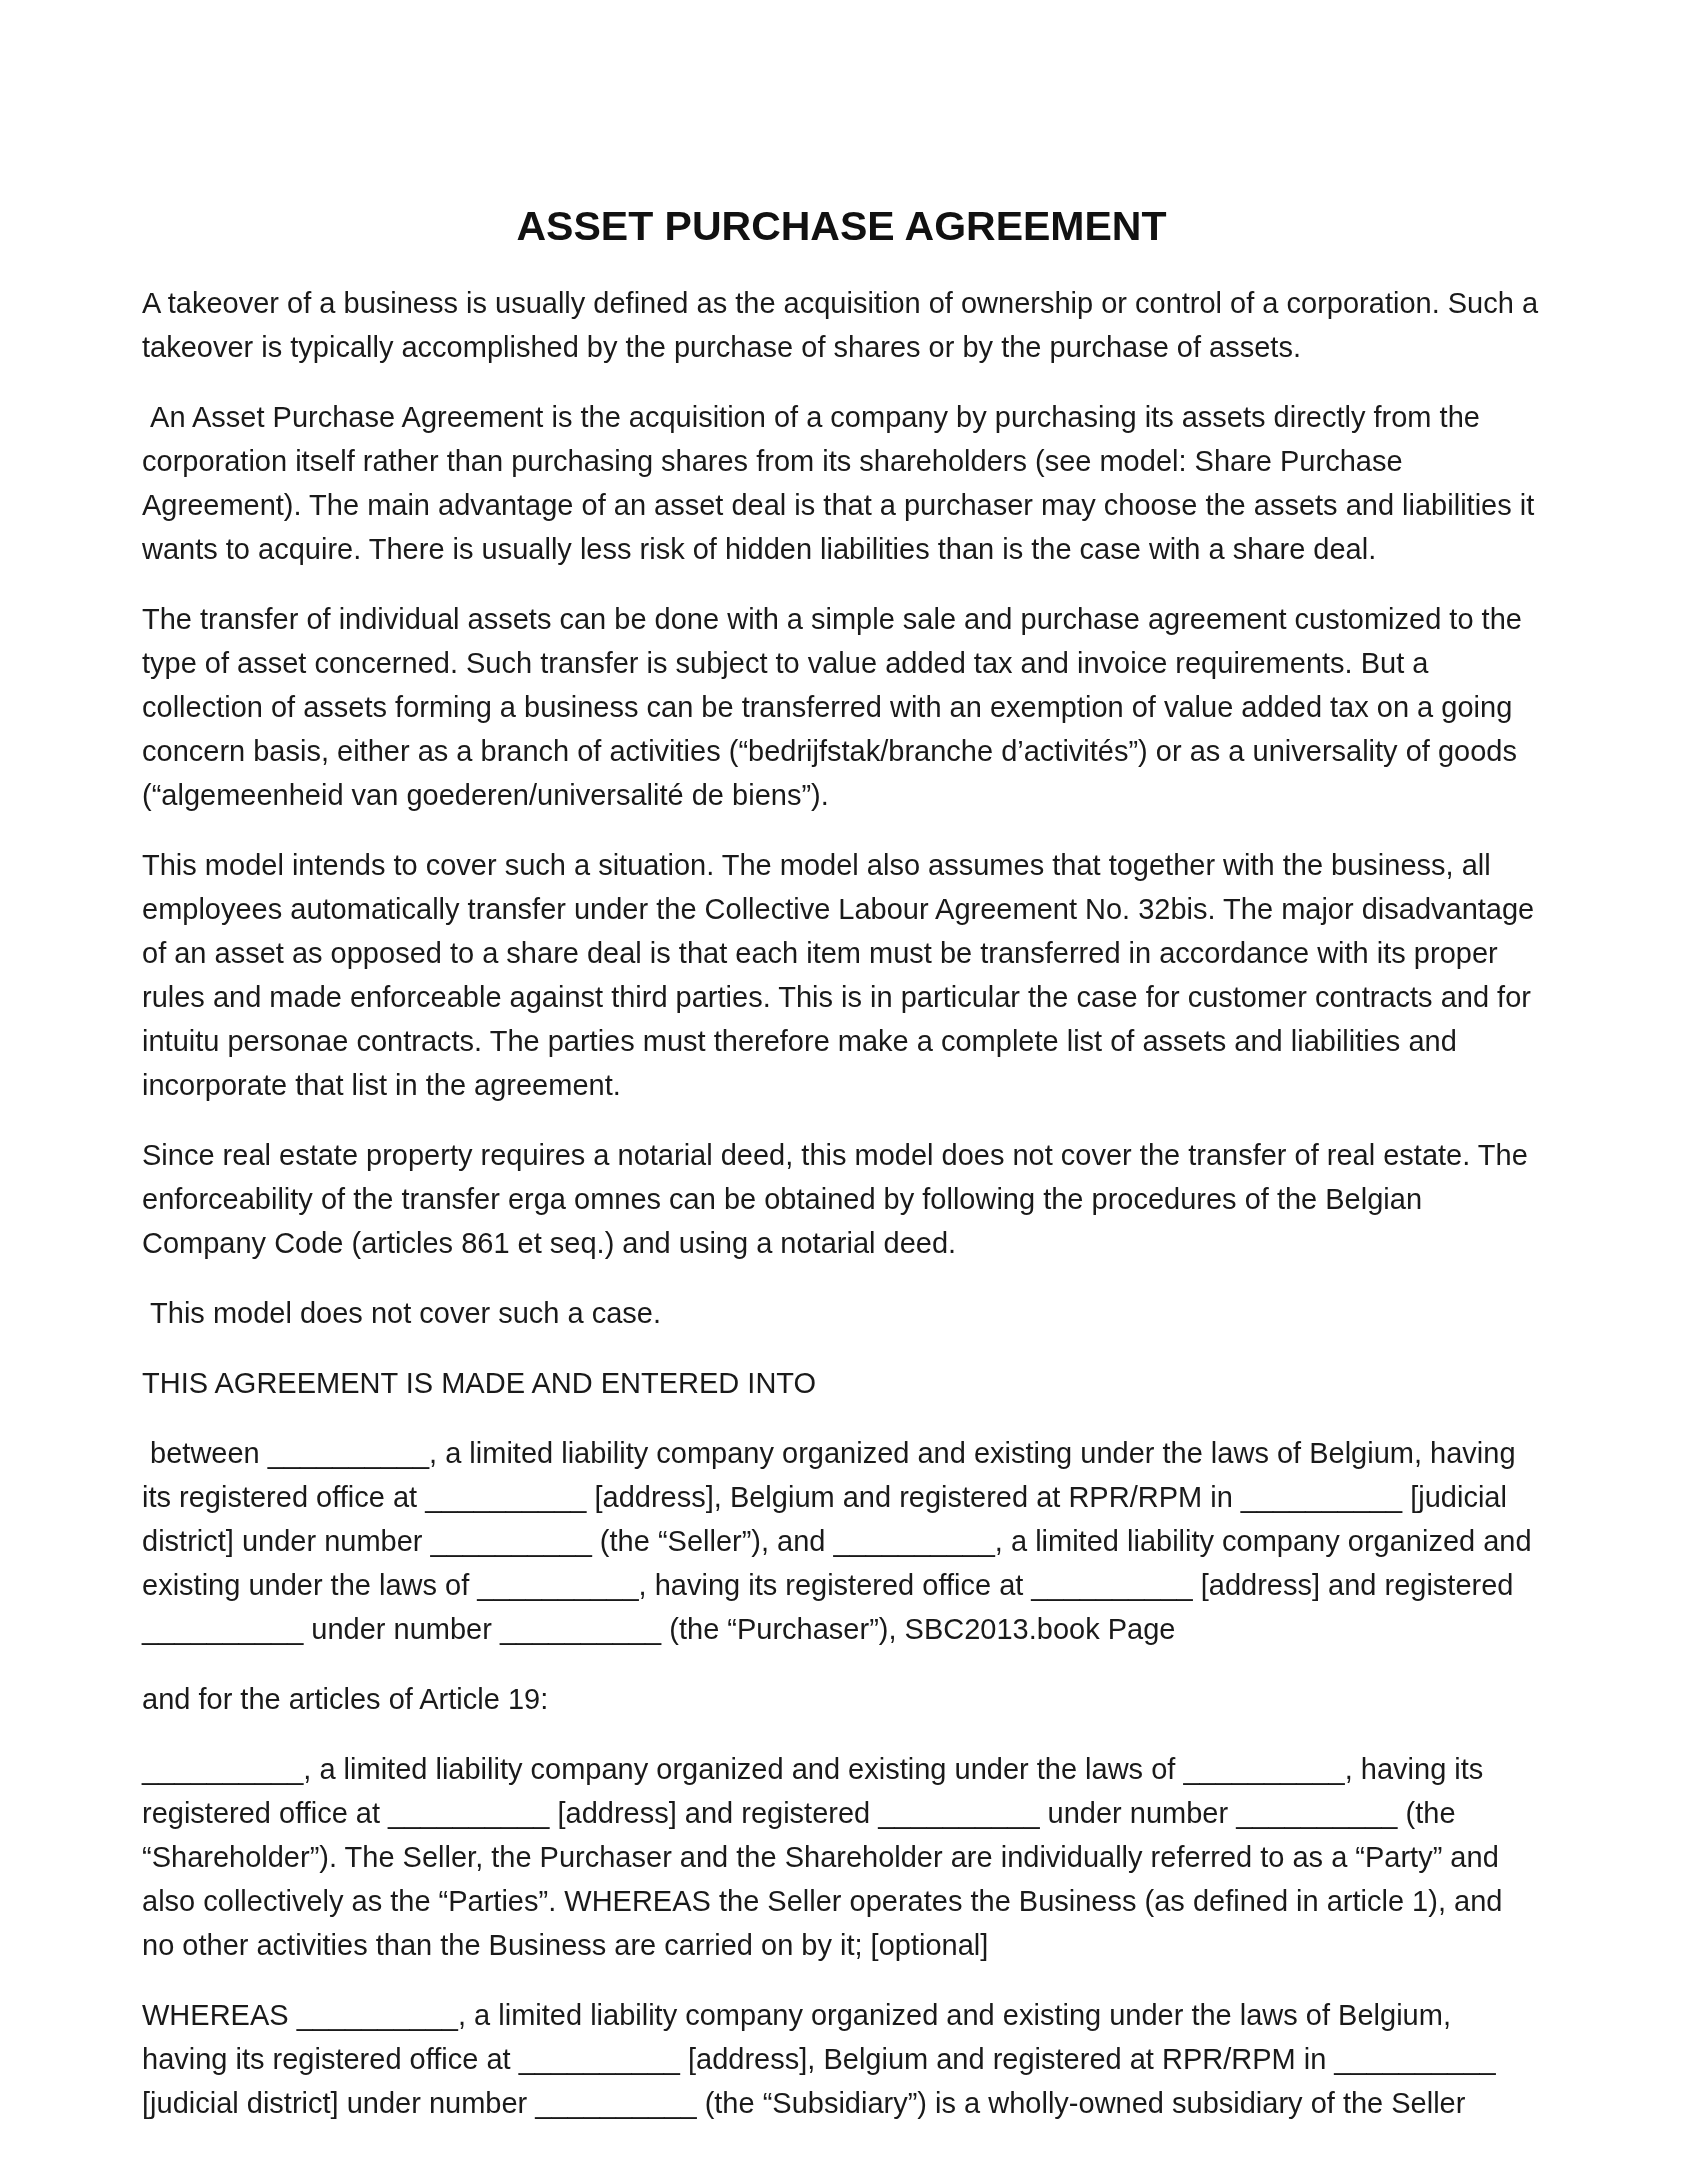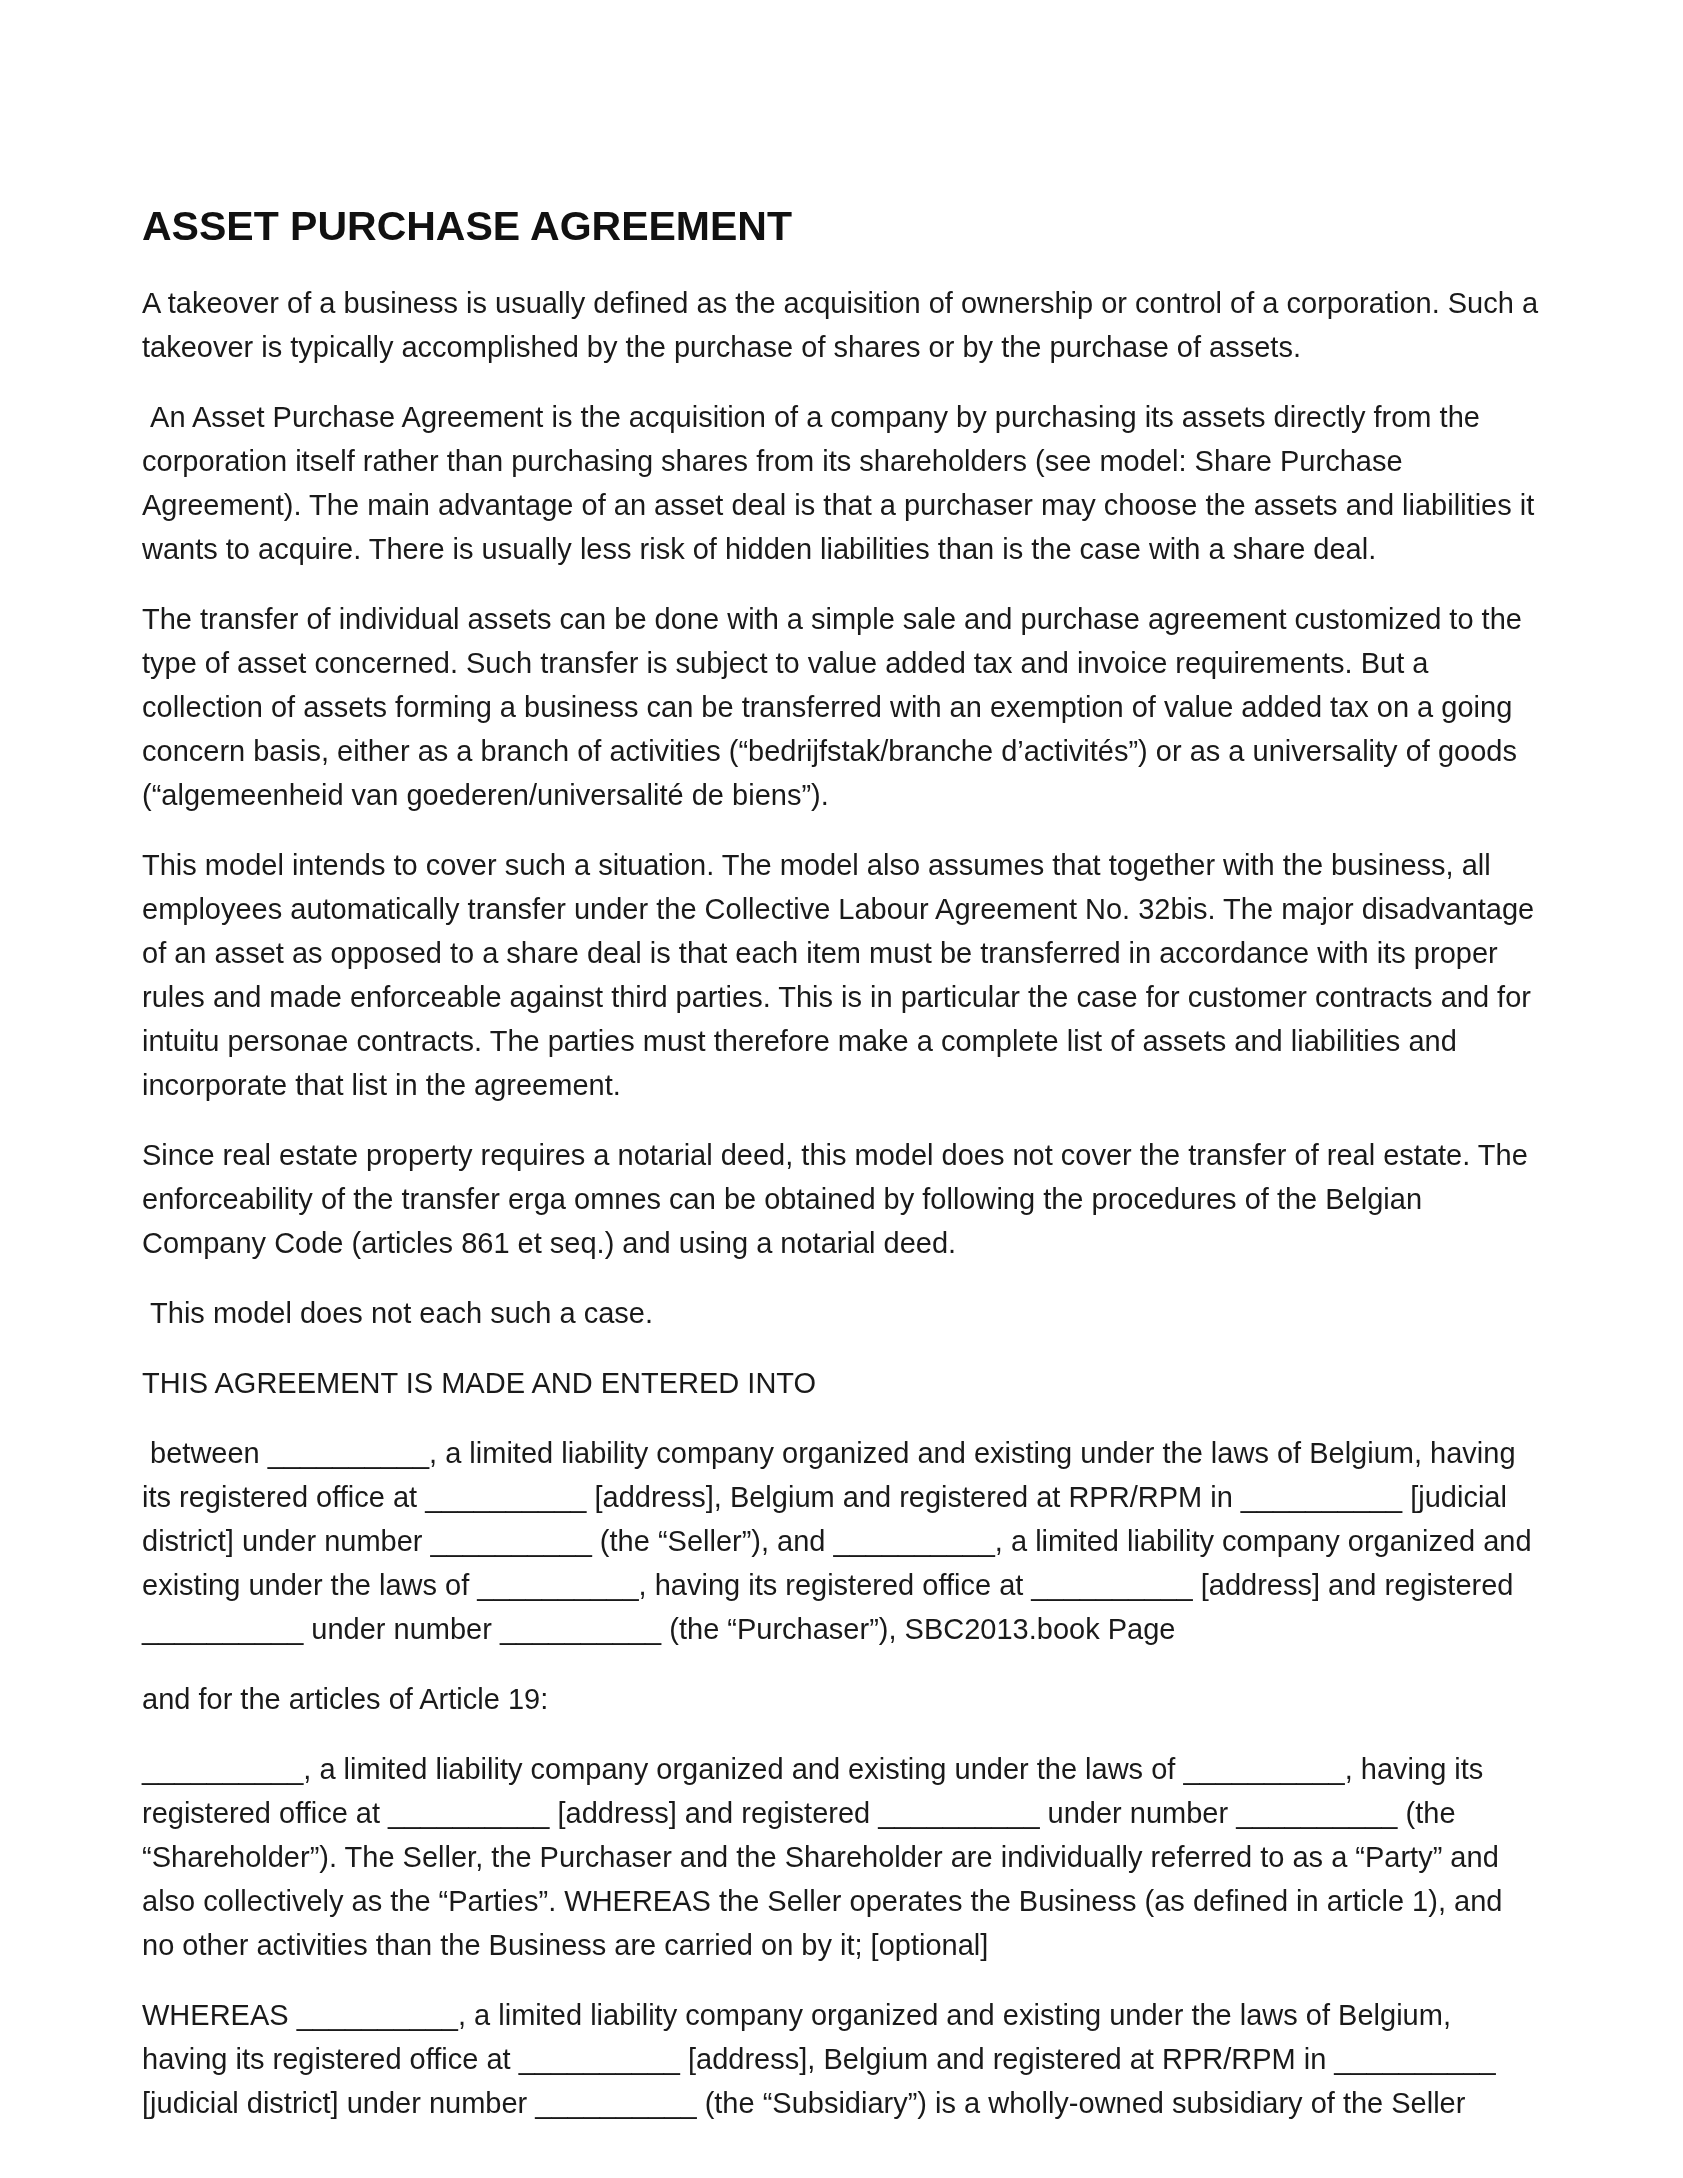--- a/index.html
+++ b/index.html
@@ -12,20 +12,21 @@
     font-family: "Liberation Sans", "DejaVu Sans", sans-serif;
     color: #1a1a1a;
     overflow: hidden;
   }
   .doc-title {
     font-size: 41px;
     line-height: 50px;
     font-weight: 700;
     color: #111111;
     margin-bottom: 30px;
+    text-align: center;
   }
   .para {
     font-size: 29px;
     line-height: 44px;
     margin-bottom: 26px;
     white-space: pre-wrap;
     font-weight: 400;
   }
   .bold { font-weight: 400; }
 </style>
@@ -38,21 +39,21 @@
   <p class="para">A takeover of a business is usually defined as the acquisition of ownership or control of a corporation. Such a takeover is typically accomplished by the purchase of shares or by the purchase of assets.</p>
 
   <p class="para"> An Asset Purchase Agreement is the acquisition of a company by purchasing its assets directly from the corporation itself rather than purchasing shares from its shareholders (see model: Share Purchase Agreement). The main advantage of an asset deal is that a purchaser may choose the assets and liabilities it wants to acquire. There is usually less risk of hidden liabilities than is the case with a share deal.</p>
 
   <p class="para">The transfer of individual assets can be done with a simple sale and purchase agreement customized to the type of asset concerned. Such transfer is subject to value added tax and invoice requirements. But a collection of assets forming a business can be transferred with an exemption of value added tax on a going concern basis, either as a branch of activities (“bedrijfstak/branche d’activités”) or as a universality of goods (“algemeenheid van goederen/universalité de biens”).</p>
 
   <p class="para">This model intends to cover such a situation. The model also assumes that together with the business, all employees automatically transfer under the Collective Labour Agreement No. 32bis. The major disadvantage of an asset as opposed to a share deal is that each item must be transferred in accordance with its proper rules and made enforceable against third parties. This is in particular the case for customer contracts and for intuitu personae contracts. The parties must therefore make a complete list of assets and liabilities and incorporate that list in the agreement.</p>
 
   <p class="para">Since real estate property requires a notarial deed, this model does not cover the transfer of real estate. The enforceability of the transfer erga omnes can be obtained by following the procedures of the Belgian Company Code (articles 861 et seq.) and using a notarial deed.</p>
 
-  <p class="para"> This model does not each such a case.</p>
+  <p class="para"> This model does not cover such a case.</p>
 
   <p class="para bold">THIS AGREEMENT IS MADE AND ENTERED INTO</p>
 
   <p class="para"> between __________, a limited liability company organized and existing under the laws of Belgium, having its registered office at __________ [address], Belgium and registered at RPR/RPM in __________ [judicial district] under number __________ (the “Seller”), and __________, a limited liability company organized and existing under the laws of __________, having its registered office at __________ [address] and registered __________ under number __________ (the “Purchaser”), SBC2013.book Page</p>
 
   <p class="para"><span class="bold">and for the articles of Article</span><span> 19:</span></p>
 
   <p class="para">__________, a limited liability company organized and existing under the laws of __________, having its registered office at __________ [address] and registered __________ under number __________ (the “Shareholder”). The Seller, the Purchaser and the Shareholder are individually referred to as a “Party” and also collectively as the “Parties”. WHEREAS the Seller operates the Business (as defined in article 1), and no other activities than the Business are carried on by it; [optional]</p>
 
   <p class="para">WHEREAS __________, a limited liability company organized and existing under the laws of Belgium, having its registered office at __________ [address], Belgium and registered at RPR/RPM in __________ [judicial district] under number __________ (the “Subsidiary”) is a wholly-owned subsidiary of the Seller</p>

